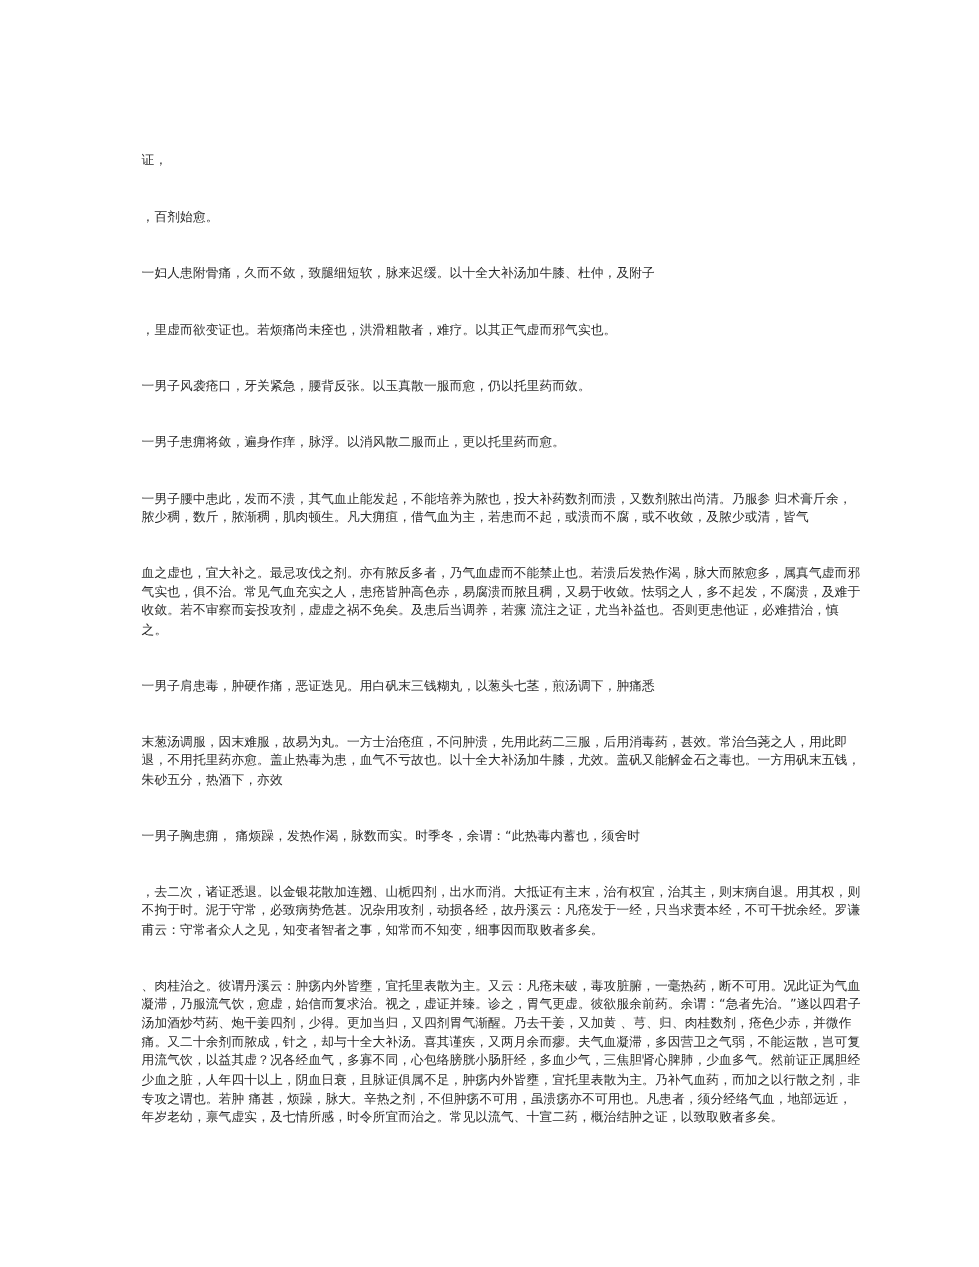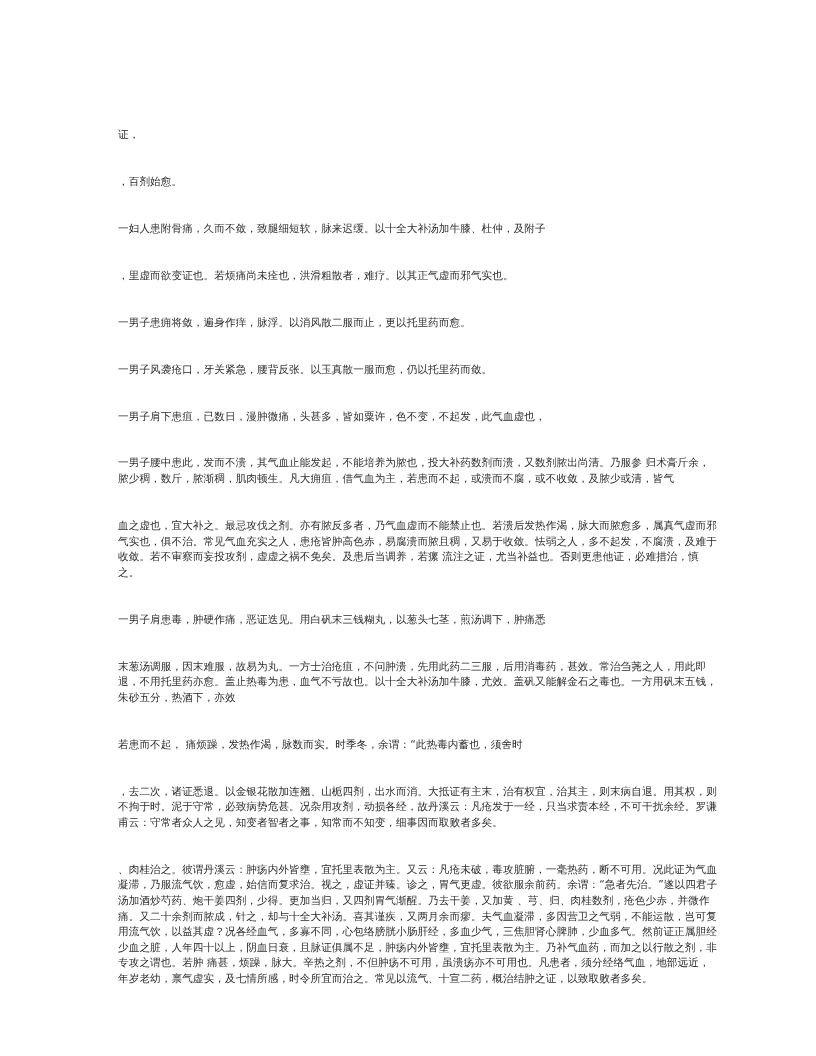--- a/index.html
+++ b/index.html
@@ -41,24 +41,23 @@
 </style>
 </head>
 <body>
 
 <div class="page">
   <div class="doc-body">
     <p class="doc-line">证，</p>
     <p class="doc-line">，百剂始愈。</p>
     <p class="doc-line">一妇人患附骨痛，久而不敛，致腿细短软，脉来迟缓。以十全大补汤加牛膝、杜仲，及附子</p>
     <p class="doc-line">，里虚而欲变证也。若烦痛尚未痊也，洪滑粗散者，难疗。以其正气虚而邪气实也。</p>
+    <p class="doc-line">一男子风袭疮口，牙关紧急，腰背反张。以玉真散一服而愈，仍以托里药而敛。</p>
     <p class="doc-line">一男子患痈将敛，遍身作痒，脉浮。以消风散二服而止，更以托里药而愈。</p>
-    <p class="doc-line">一男子风袭疮口，牙关紧急，腰背反张。以玉真散一服而愈，仍以托里药而敛。</p>
-    <p class="doc-line">一男子肩下患疽，已数日，漫肿微痛，头甚多，皆如粟许，色不变，不起发，此气血虚也，</p>
     <p class="doc-line">一男子腰中患此，发而不溃，其气血止能发起，不能培养为脓也，投大补药数剂而溃，又数剂脓出尚清。乃服参 归术膏斤余，脓少稠，数斤，脓渐稠，肌肉顿生。凡大痈疽，借气血为主，若患而不起，或溃而不腐，或不收敛，及脓少或清，皆气</p>
     <p class="doc-line">血之虚也，宜大补之。最忌攻伐之剂。亦有脓反多者，乃气血虚而不能禁止也。若溃后发热作渴，脉大而脓愈多，属真气虚而邪气实也，俱不治。常见气血充实之人，患疮皆肿高色赤，易腐溃而脓且稠，又易于收敛。怯弱之人，多不起发，不腐溃，及难于收敛。若不审察而妄投攻剂，虚虚之祸不免矣。及患后当调养，若瘰 流注之证，尤当补益也。否则更患他证，必难措治，慎之。</p>
     <p class="doc-line">一男子肩患毒，肿硬作痛，恶证迭见。用白矾末三钱糊丸，以葱头七茎，煎汤调下，肿痛悉</p>
     <p class="doc-line">末葱汤调服，因末难服，故易为丸。一方士治疮疽，不问肿溃，先用此药二三服，后用消毒药，甚效。常治刍荛之人，用此即退，不用托里药亦愈。盖止热毒为患，血气不亏故也。以十全大补汤加牛膝，尤效。盖矾又能解金石之毒也。一方用矾末五钱，朱砂五分，热酒下，亦效</p>
-    <p class="doc-line">若患而不起， 痛烦躁，发热作渴，脉数而实。时季冬，余谓：“此热毒内蓄也，须舍时</p>
+    <p class="doc-line">一男子胸患痈， 痛烦躁，发热作渴，脉数而实。时季冬，余谓：“此热毒内蓄也，须舍时</p>
     <p class="doc-line">，去二次，诸证悉退。以金银花散加连翘、山栀四剂，出水而消。大抵证有主末，治有权宜，治其主，则末病自退。用其权，则不拘于时。泥于守常，必致病势危甚。况杂用攻剂，动损各经，故丹溪云：凡疮发于一经，只当求责本经，不可干扰余经。罗谦甫云：守常者众人之见，知变者智者之事，知常而不知变，细事因而取败者多矣。</p>
     <p class="doc-line">、肉桂治之。彼谓丹溪云：肿疡内外皆壅，宜托里表散为主。又云：凡疮未破，毒攻脏腑，一毫热药，断不可用。况此证为气血凝滞，乃服流气饮，愈虚，始信而复求治。视之，虚证并臻。诊之，胃气更虚。彼欲服余前药。余谓：“急者先治。”遂以四君子汤加酒炒芍药、炮干姜四剂，少得。更加当归，又四剂胃气渐醒。乃去干姜，又加黄 、芎、归、肉桂数剂，疮色少赤，并微作痛。又二十余剂而脓成，针之，却与十全大补汤。喜其谨疾，又两月余而瘳。夫气血凝滞，多因营卫之气弱，不能运散，岂可复用流气饮，以益其虚？况各经血气，多寡不同，心包络膀胱小肠肝经，多血少气，三焦胆肾心脾肺，少血多气。然前证正属胆经少血之脏，人年四十以上，阴血日衰，且脉证俱属不足，肿疡内外皆壅，宜托里表散为主。乃补气血药，而加之以行散之剂，非专攻之谓也。若肿 痛甚，烦躁，脉大。辛热之剂，不但肿疡不可用，虽溃疡亦不可用也。凡患者，须分经络气血，地部远近，年岁老幼，禀气虚实，及七情所感，时令所宜而治之。常见以流气、十宣二药，概治结肿之证，以致取败者多矣。</p>
   </div>
 </div>
 
 </body></html>

